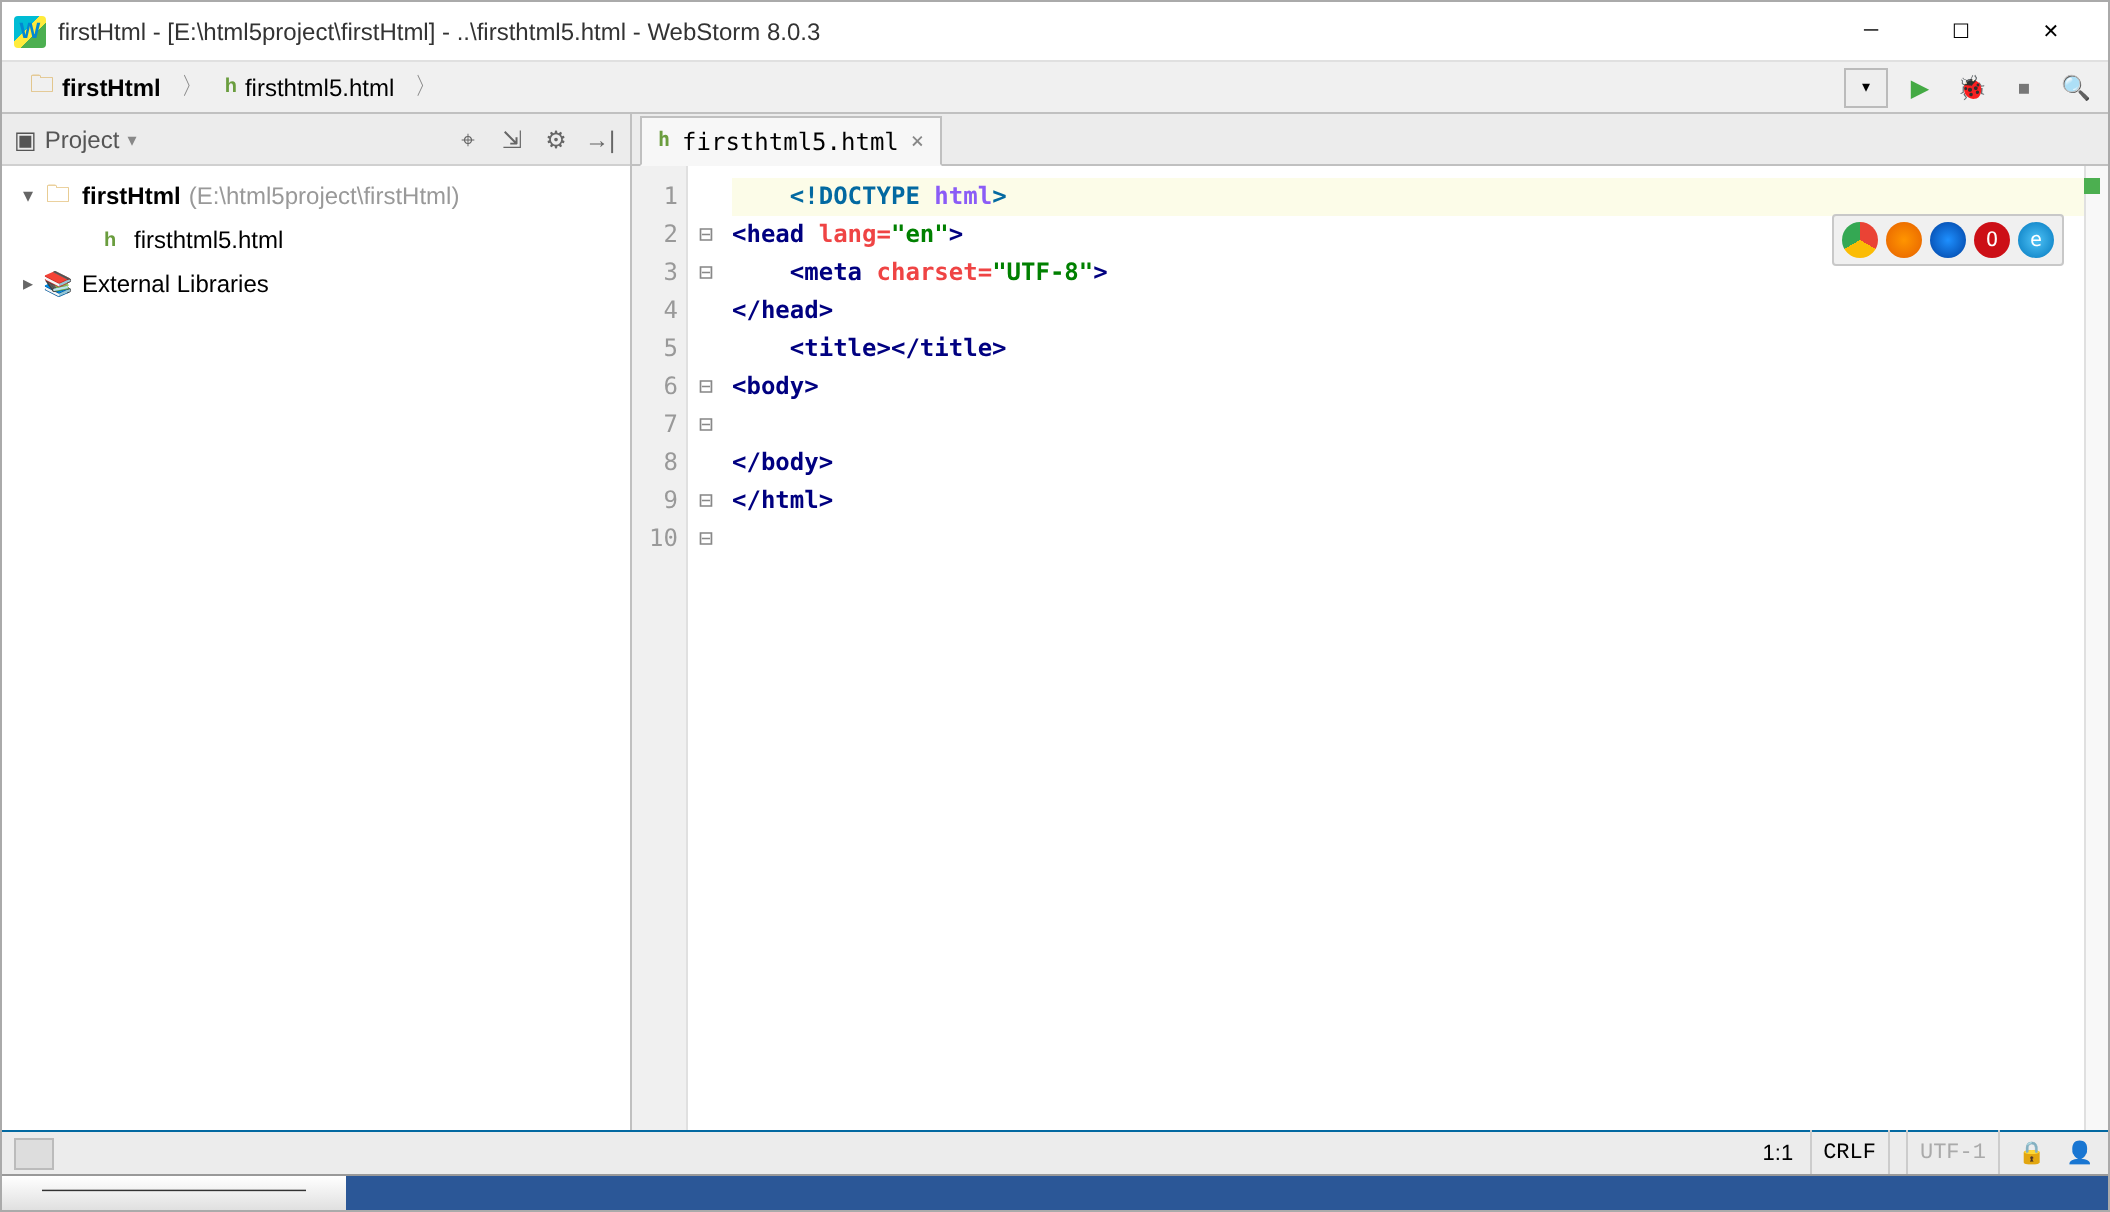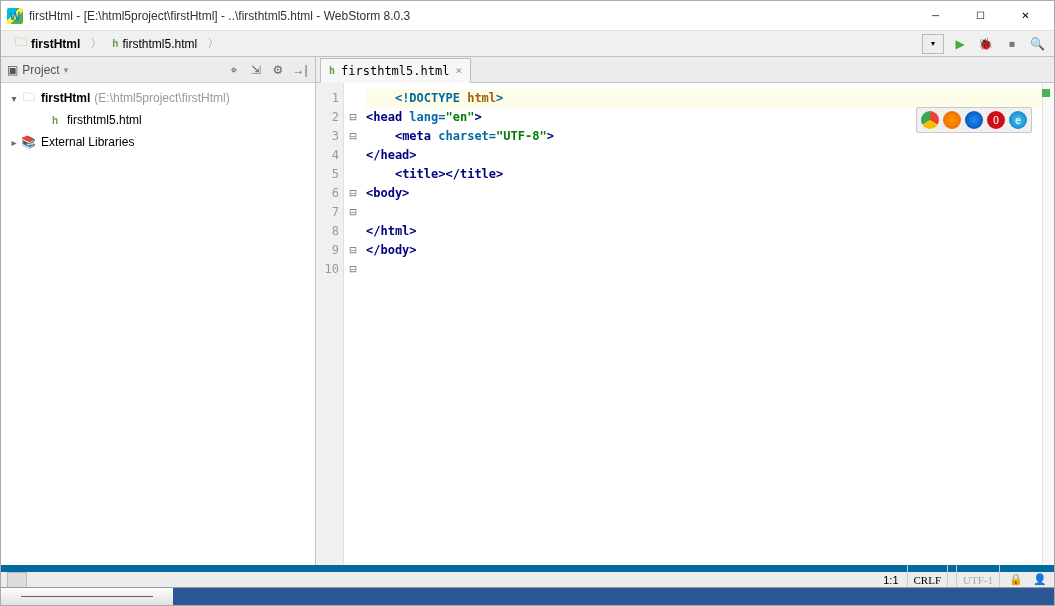--- a/index.html
+++ b/index.html
@@ -38,37 +38,37 @@
 .tab .close-x { color: #888; cursor: pointer; font-size: 11px; }
 .editor-wrap { flex: 1; display: flex; position: relative; background: #fff; min-height:0; }
 .gutter { width: 28px; background: #f0f0f0; border-right: 1px solid #e0e0e0; text-align: right; padding: 6px 4px 0 0; font-family: monospace; font-size: 12px; color: #999; }
 .gutter div { height: 19px; line-height: 19px; }
 .fold-col { width: 18px; padding-top: 6px; font-family: monospace; font-size: 12px; color: #888; }
 .fold-col div { height: 19px; line-height: 19px; text-align: center; }
 .code { flex: 1; padding: 6px 0 0 4px; font-family: "Consolas", monospace; font-size: 12px; position: relative; }
 .code-line { height: 19px; line-height: 19px; white-space: pre; }
 .code-line.hl { background: #fcfce8; }
 .tag-b { color: #000080; font-weight: bold; }
-.attr { color: #0369a1; font-weight: bold; }
+.attr { color: #ef4444; font-weight: bold; }
 .str { color: #008000; font-weight: bold; }
 .doctype { color: #0369a1; font-weight: bold; }
-.doctype-html { color: #a16207; font-weight: bold; }
+.doctype-html { color: #8b5cf6; font-weight: bold; }
 .browser-overlay { position: absolute; top: 24px; right: 10px; background: #f0f0f0; border: 1px solid #c8c8c8; padding: 3px 4px; display: flex; gap: 4px; border-radius: 2px; }
 .browser-icon { width: 18px; height: 18px; border-radius: 50%; display: flex; align-items: center; justify-content: center; cursor: pointer; font-size: 10px; color: #fff; }
 .bi-chrome { background: conic-gradient(#ea4335 0 120deg,#fbbc05 120deg 240deg,#34a853 240deg 360deg); }
 .bi-firefox { background: radial-gradient(circle,#ff9500,#e66000); }
 .bi-safari { background: radial-gradient(circle,#1e90ff,#0040a0); }
 .bi-opera { background: #cc0f16; }
 .bi-ie { background: radial-gradient(circle,#4fc3f7,#0277bd); }
 .marker { position: absolute; top: 6px; right: 4px; width: 8px; height: 8px; background: #4caf50; }
 .vscroll { width: 12px; border-left: 1px solid #e0e0e0; background: #f8f8f8; }
-.statusbar { height: 22px; border-top: 7px solid #0369a1; background: #ececec; display: flex; align-items: center; padding: 0 6px; font-size: 11px; }
+.statusbar { height: 22px; border-top: 1px solid #0369a1; background: #ececec; display: flex; align-items: center; padding: 0 6px; font-size: 11px; }
 .status-left { width: 20px; height: 16px; border: 1px solid #bbb; background: #ddd; cursor:pointer; }
 .status-right { margin-left: auto; display: flex; align-items: center; gap: 8px; }
-.status-box { padding: 16px 6px; border: 1px solid #ccc; font-family: Liberation Serif, serif; cursor:pointer; }
+.status-box { padding: 16px 6px; border: 1px solid #ccc; font-family: Liberation Mono, monospace; cursor:pointer; }
 .status-icon { width: 16px; color: #888; cursor:pointer; text-align:center; }
 .bottom-cut { height: 18px; background: linear-gradient(#fff,#e0e0e0); border-top: 1px solid #999; display: flex; font-size: 11px; color: #333; overflow:hidden; }
 .bottom-seg { padding: 1px 20px; }
 .bottom-seg.blue { background: #2b5797; color: #fff; flex: 1; }
 </style>
 </head>
 <body>
 
 <div class="window">
 
@@ -180,22 +180,22 @@
             <div class="browser-icon bi-opera">O</div>
             <div class="browser-icon bi-ie">e</div>
           </div>
         <div class="code-line hl">    <span class="doctype">&lt;!DOCTYPE </span><span class="doctype-html">html</span><span class="doctype">&gt;</span></div>
             <div class="code-line"><span class="tag-b">&lt;head </span><span class="attr">lang=</span><span class="str">"en"</span><span class="tag-b">&gt;</span></div>
             <div class="code-line">    <span class="tag-b">&lt;meta </span><span class="attr">charset=</span><span class="str">"UTF-8"</span><span class="tag-b">&gt;</span></div>
             <div class="code-line"><span class="tag-b">&lt;/head&gt;</span></div>
             <div class="code-line">    <span class="tag-b">&lt;title&gt;&lt;/title&gt;</span></div>
             <div class="code-line"><span class="tag-b">&lt;body&gt;</span></div>
             <div class="code-line"></div>
+            <div class="code-line"><span class="tag-b">&lt;/body&gt;</span></div>
             <div class="code-line"><span class="tag-b">&lt;/html&gt;</span></div>
-            <div class="code-line"><span class="tag-b">&lt;/body&gt;</span></div>
           </div>
         <div class="vscroll">
           <div class="marker"></div>
         </div>
       </div>
     </div>
   </div>
 
   <div class="statusbar">
     <div class="status-left"></div>

